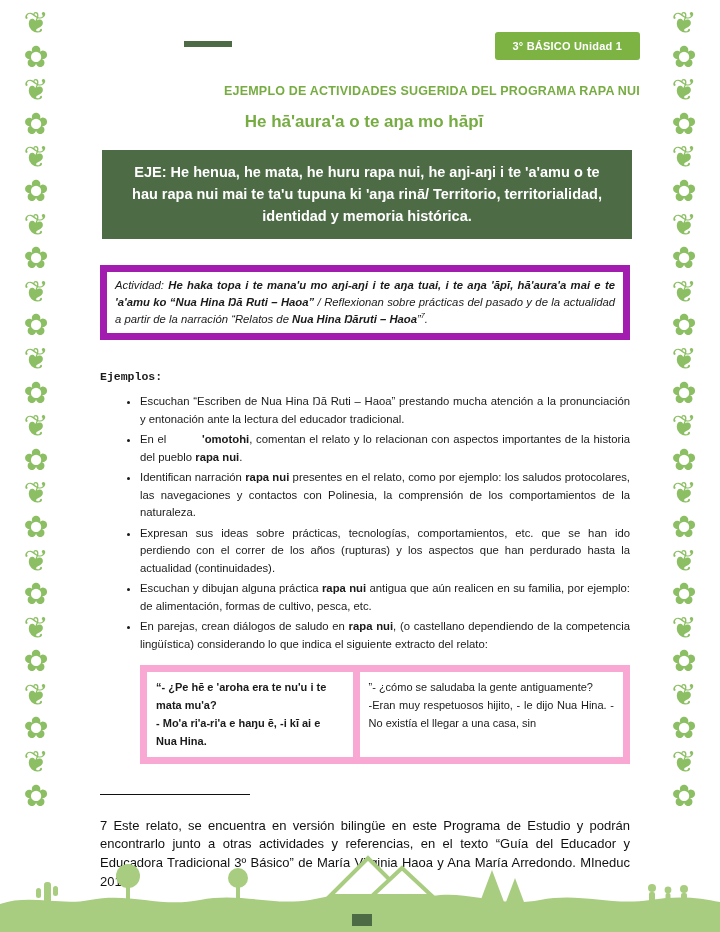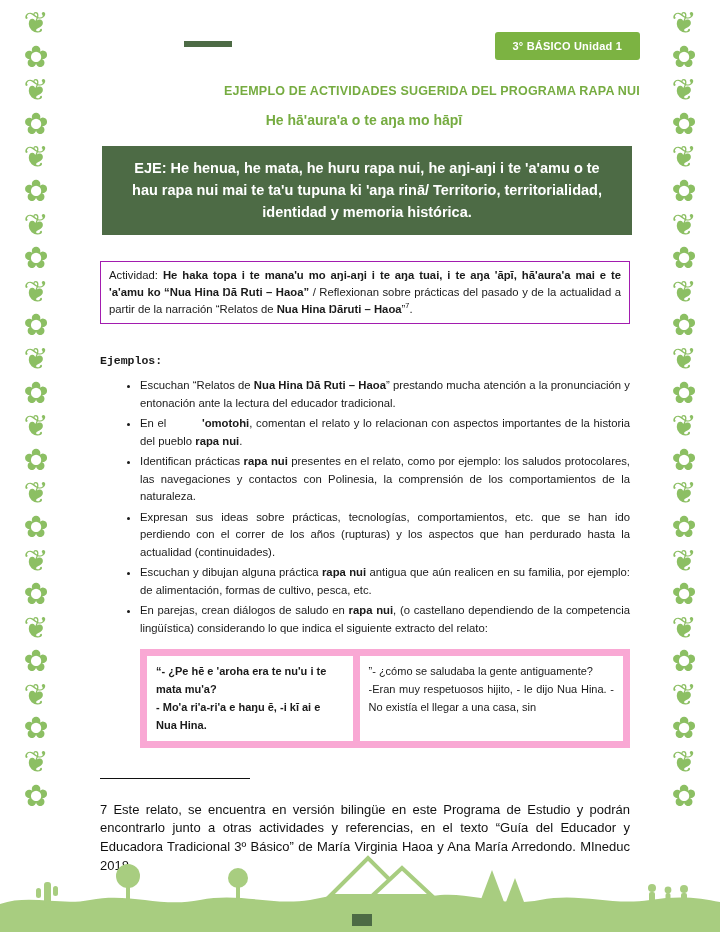--- a/index.html
+++ b/index.html
@@ -47,36 +47,36 @@
 
   .title{
     margin:30px 0 0 0;
     color:var(--accent-green);
     font-size:12.5px;font-weight:bold;text-align:right;
     letter-spacing:.2px;
   }
   .subtitle{
     margin:14px 0 0 0;
     color:var(--accent-green);
-    font-size:14px;font-weight:bold;text-align:center;
+    font-size:17px;font-weight:bold;text-align:center;
   }
 
   .eje{
     margin:18px 8px 0 14px;
     background:var(--banner-green);
     color:#fff;font-weight:bold;font-size:14.5px;
     text-align:center;line-height:1.5;
     padding:12px 20px;
   }
 
   .activity{
     margin:26px 10px 0 12px;
-    border:1px solid #a21caf;
+    border:7px solid #a21caf;
     padding:5px 8px;
-    font-size:11.3px;line-height:1.5;text-align:justify;
+    font-size:11.3px;line-height:1.5;text-align:justify;font-style:italic;
   }
   sup{font-size:.65em;line-height:0;}
 
   .ejemplos-label{
     margin:30px 0 0 12px;
     font-weight:bold;font-size:11.5px;font-family:Liberation Mono, monospace;
   }
 
   ul.ejemplos{
     margin:10px 10px 0 24px;
@@ -177,23 +177,23 @@
     <h1 class="title">EJEMPLO DE ACTIVIDADES SUGERIDA DEL PROGRAMA RAPA NUI</h1>
     <h2 class="subtitle">He hā'aura'a o te aŋa mo hāpī</h2>
 
     <div class="eje">EJE: He henua, he mata, he huru rapa nui, he aŋi-aŋi i te 'a'amu o te hau rapa nui mai te ta'u tupuna ki 'aŋa rinā/ Territorio, territorialidad, identidad y memoria histórica.</div>
 
     <div class="activity"><span>Actividad: </span><span style="font-weight: bold;">He haka topa i te mana'u mo aŋi-aŋi i te aŋa tuai, i te aŋa 'āpī, hā'aura'a mai e te 'a'amu ko “Nua Hina Ŋā Ruti – Haoa”</span><span> / Reflexionan sobre prácticas del  pasado y de la actualidad a partir de la narración “Relatos de </span><span style="font-weight: bold;">Nua Hina Ŋāruti – Haoa</span><span>”</span><sup>7</sup><span>.</span></div>
 
     <p class="ejemplos-label">Ejemplos:</p>
 
     <ul class="ejemplos">
-      <li><span>Escuchan “Relatos de </span><span style="font-weight: bold;">Nua Hina Ŋā Ruti – Haoa</span><span>” prestando mucha atención a la pronunciación y entonación ante la lectura del educador tradicional.</span></li>
+      <li><span>Escuchan “Escriben de </span><span style="font-weight: normal;">Nua Hina Ŋā Ruti – Haoa</span><span>” prestando mucha atención a la pronunciación y entonación ante la lectura del educador tradicional.</span></li>
       <li><span>En el </span><span style="font-weight: bold; margin-left: 32px;">'omotohi</span><span>, comentan el relato y lo relacionan con aspectos importantes de la historia del pueblo </span><span style="font-weight: bold;">rapa nui</span><span>.</span></li>
-      <li><span>Identifican prácticas </span><span style="font-weight: bold;">rapa nui</span><span> presentes en el relato, como por ejemplo: los saludos protocolares, las navegaciones y contactos con Polinesia, la comprensión de los comportamientos de la naturaleza.</span></li>
+      <li><span>Identifican narración </span><span style="font-weight: bold;">rapa nui</span><span> presentes en el relato, como por ejemplo: los saludos protocolares, las navegaciones y contactos con Polinesia, la comprensión de los comportamientos de la naturaleza.</span></li>
       <li><span>Expresan sus ideas sobre prácticas, tecnologías, comportamientos, etc. que se han ido perdiendo con el correr de los años (rupturas) y los aspectos que han perdurado hasta la actualidad (continuidades).</span></li>
       <li><span>Escuchan y dibujan alguna práctica </span><span style="font-weight: bold;">rapa nui</span><span> antigua que aún realicen en su familia, por ejemplo: de alimentación, formas de cultivo, pesca, etc.</span></li>
       <li><span>En parejas, crean diálogos de saludo en </span><span style="font-weight: bold;">rapa nui</span><span>, (o castellano dependiendo de la competencia lingüística) considerando lo que indica el siguiente extracto del relato:</span></li>
     </ul>
 
     <table class="dialogue">
       <tbody>
         <tr>
           <td class="cell-left"><span style="font-weight: bold;">“- ¿Pe hē e 'aroha era te nu'u i te mata mu'a?</span><br><span style="font-weight: bold;">- Mo'a ri'a-ri'a e haŋu ē, -i kī ai e Nua Hina.</span></td>
           <td class="cell-right"><span>”- ¿cómo se saludaba la gente antiguamente?</span><br><span>-Eran muy respetuosos hijito, - le dijo Nua Hina. -No existía el llegar a una casa, sin</span></td>

